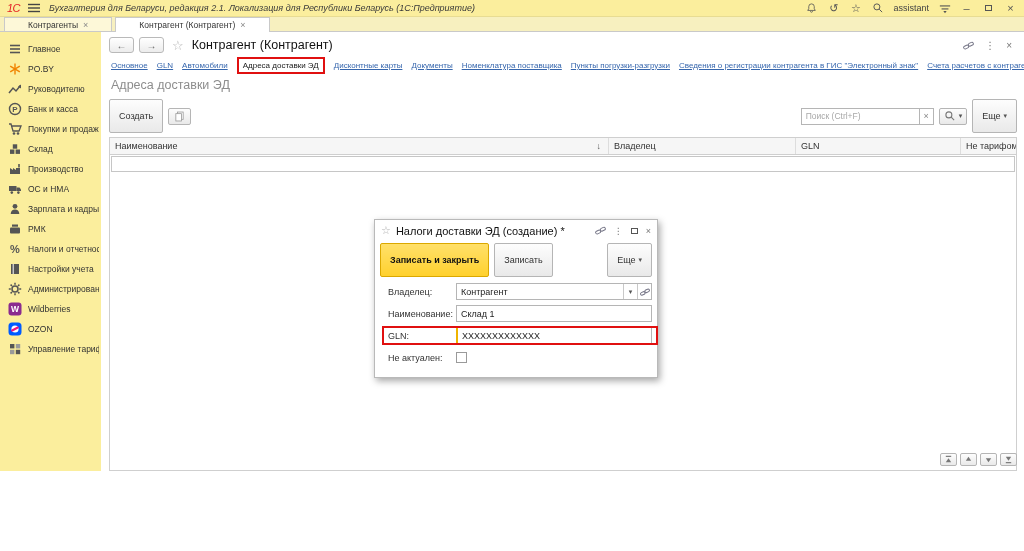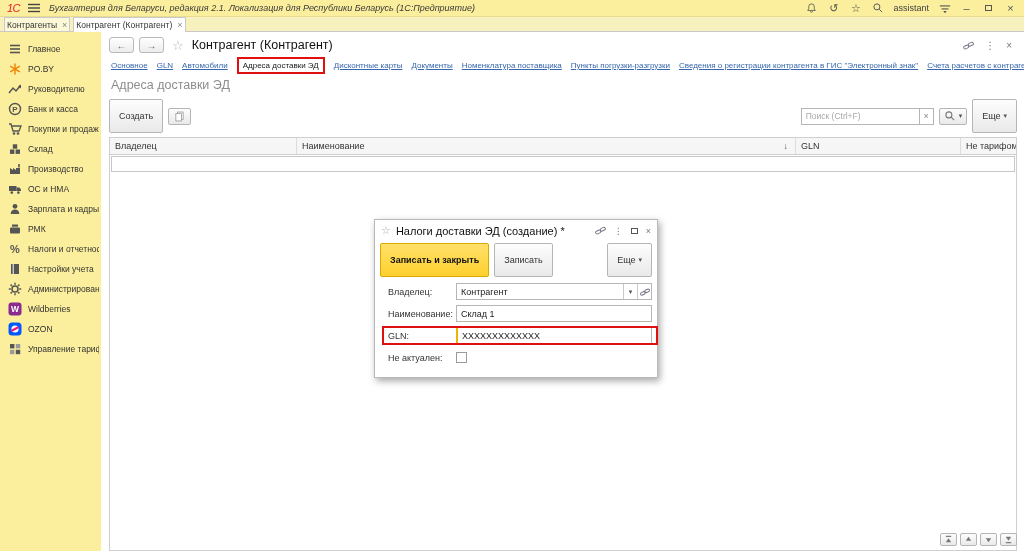--- a/index.html
+++ b/index.html
@@ -22,28 +22,28 @@
   .tb-ico { width:13px; height:13px; display:flex; align-items:center; justify-content:center; font-size:11px; color:#555; }
   .assistant { font-size:9px; color:#444; }
   .restore-box { width:7px; height:6px; border:1px solid #555; display:inline-block; }
 
   
   .tabstrip {
     height:15px; background:#f7f0bf; border-bottom:1px solid #c9c9c9;
     display:flex; align-items:flex-end; padding-left:4px; gap:3px; font-size:8.5px;
   }
   .tab {
-    display:flex; align-items:center; gap:5px; height:14px; padding:0 2px;
+    display:flex; align-items:center; gap:5px; height:14px; padding:0 23px;
     border:1px solid #c9c9c9; border-bottom:none; background:#fdf8d8; color:#333; white-space:nowrap;
   }
   .tab.active { background:#fff; margin-bottom:-1px; height:15px; }
   .tab-close { color:#888; font-size:9px; }
 
   
-  .body-row { display:flex; height:519px; }
+  .body-row { display:flex; height:439px; }
   .sidebar { width:101px; background:#fbee9d; padding-top:7px; flex:none; overflow:hidden; }
   .side-item { display:flex; align-items:center; gap:6px; padding:3px 2px 3px 8px; height:20px; }
   .side-item .lbl { font-size:8.5px; color:#333; white-space:nowrap; overflow:hidden; }
   .side-ico { width:14px; height:14px; flex:none; }
 
   .main { flex:1; background:#fff; display:flex; flex-direction:column; position:relative; overflow:hidden; }
 
   
   .content-header { display:flex; align-items:center; gap:5px; padding:5px 8px 2px 8px; }
   .nav-btn {
@@ -434,25 +434,25 @@
           <span class="drop-caret">▾</span>
         </span>
         <span class="btn">
           <span>Еще</span>
           <span class="drop-caret">▾</span>
         </span>
       </div>
 
       <div class="table-wrap">
         <div class="thead">
-          <span class="th th-owner">Владелец</span>
           <span class="th th-name">
             <span>Наименование</span>
             <span class="sort-ind">↓</span>
           </span>
+          <span class="th th-owner">Владелец</span>
           <span class="th th-gln">GLN</span>
           <span class="th th-inactive">Не тарифом</span>
         </div>
         <div class="tbody">
           <div class="focus-row"></div>
         </div>
       </div>
 
       <div class="pager">
         <span class="btn">

